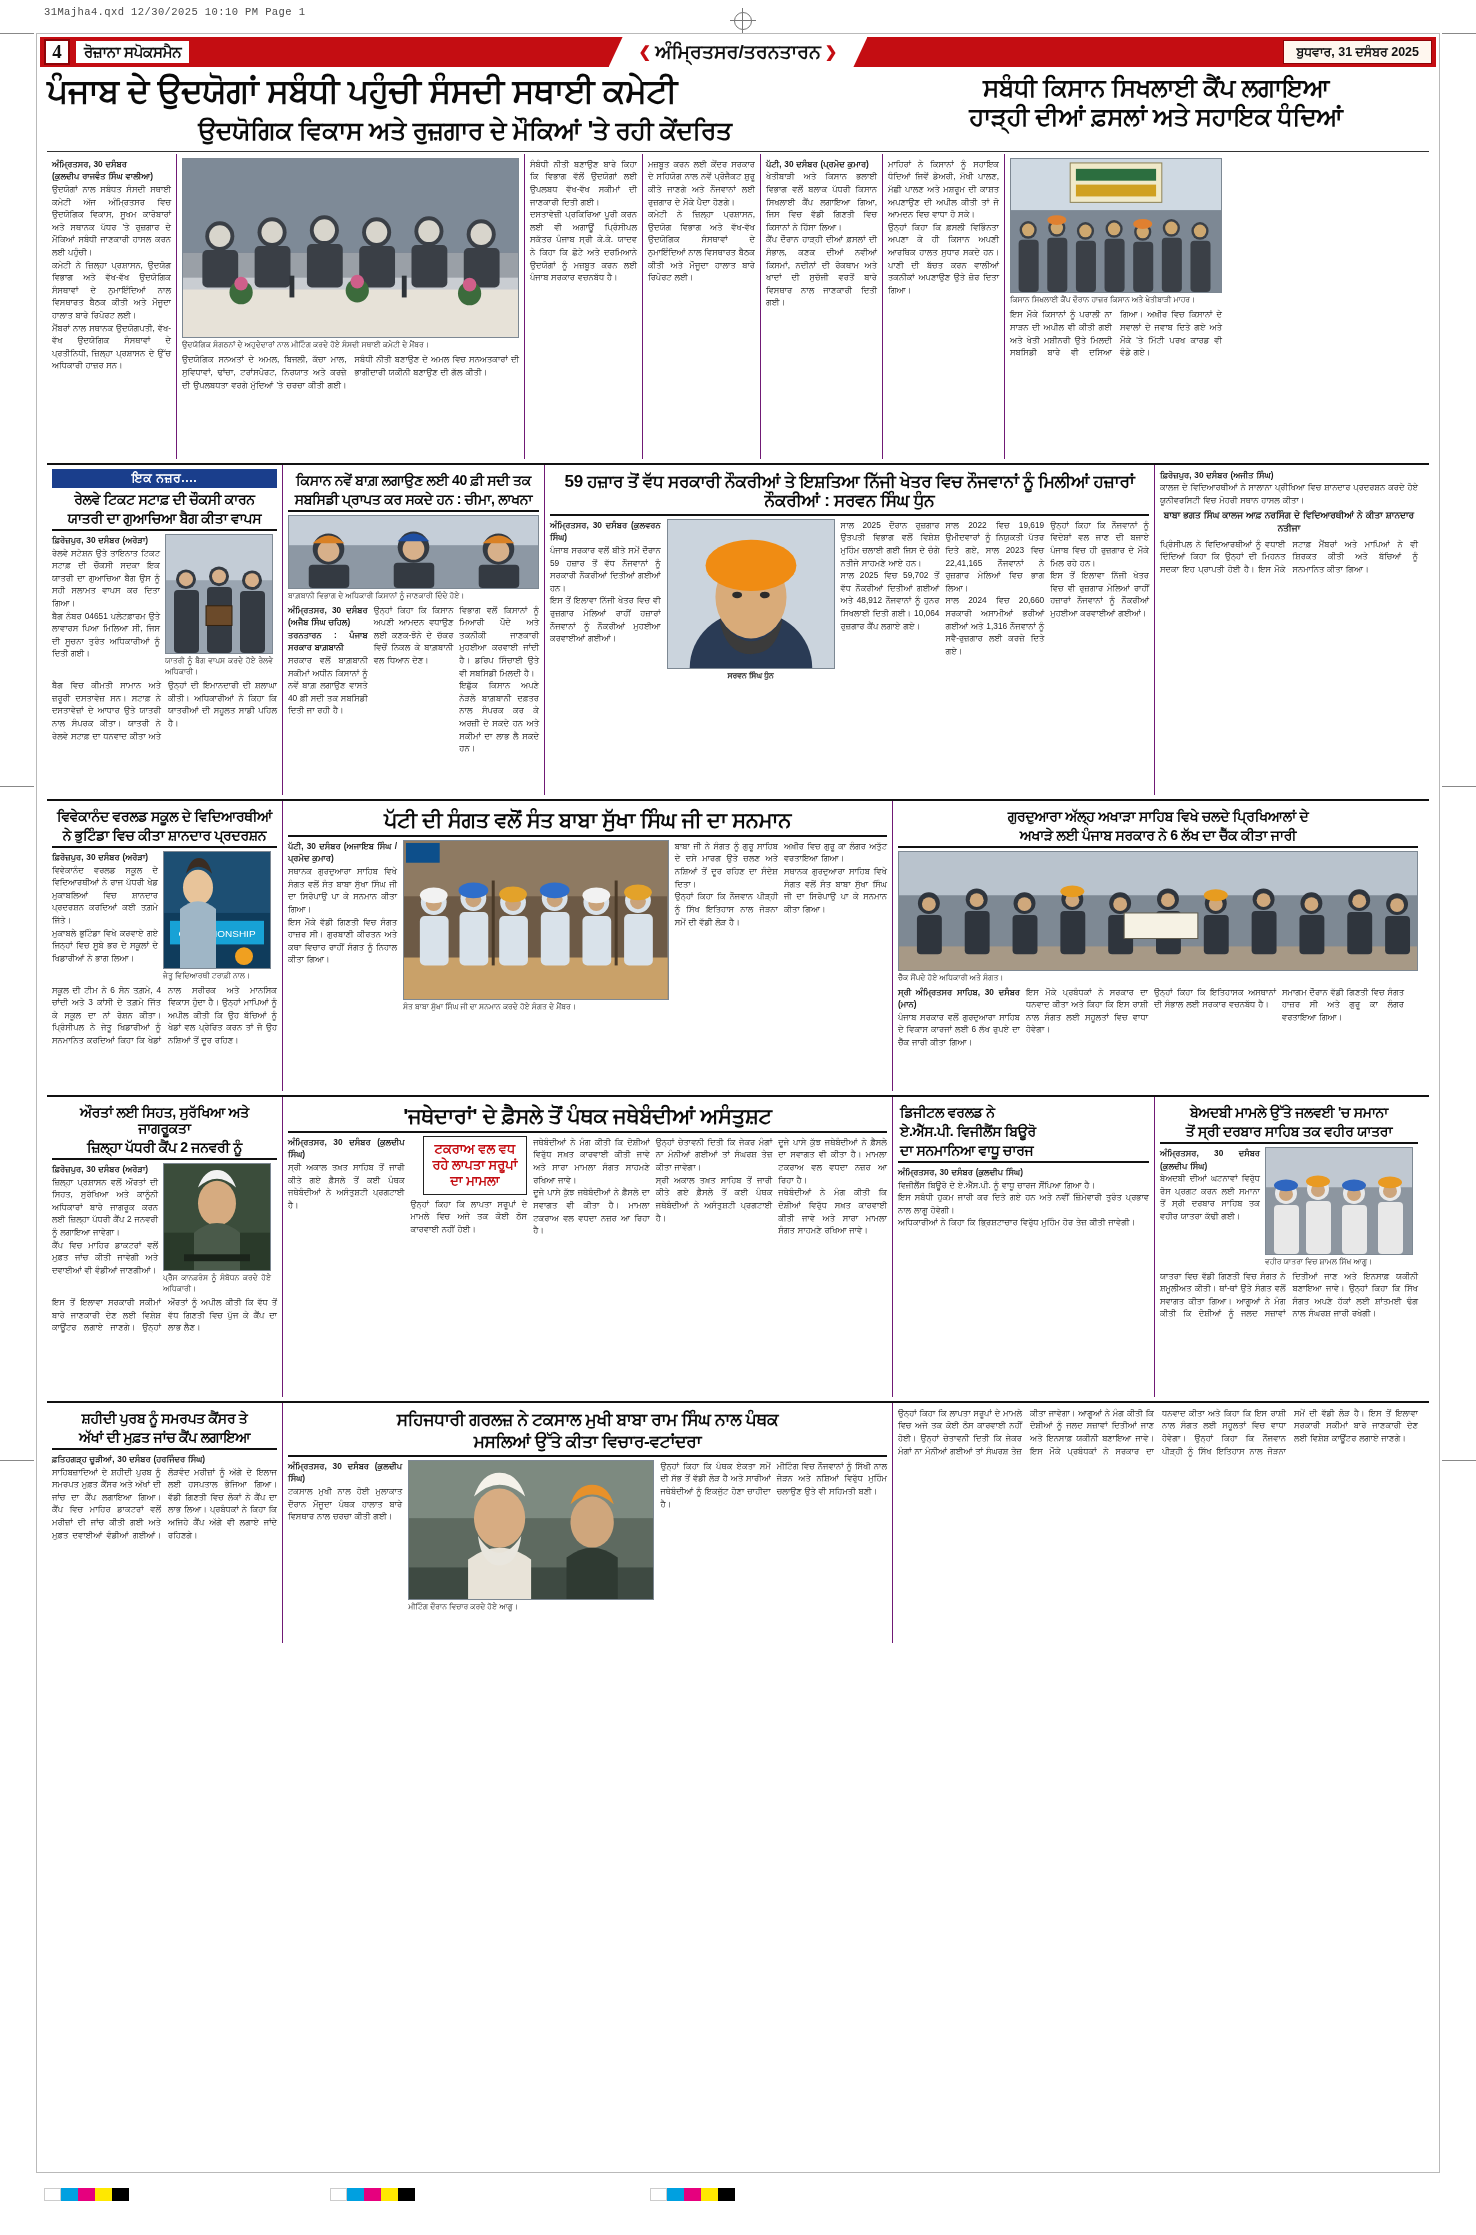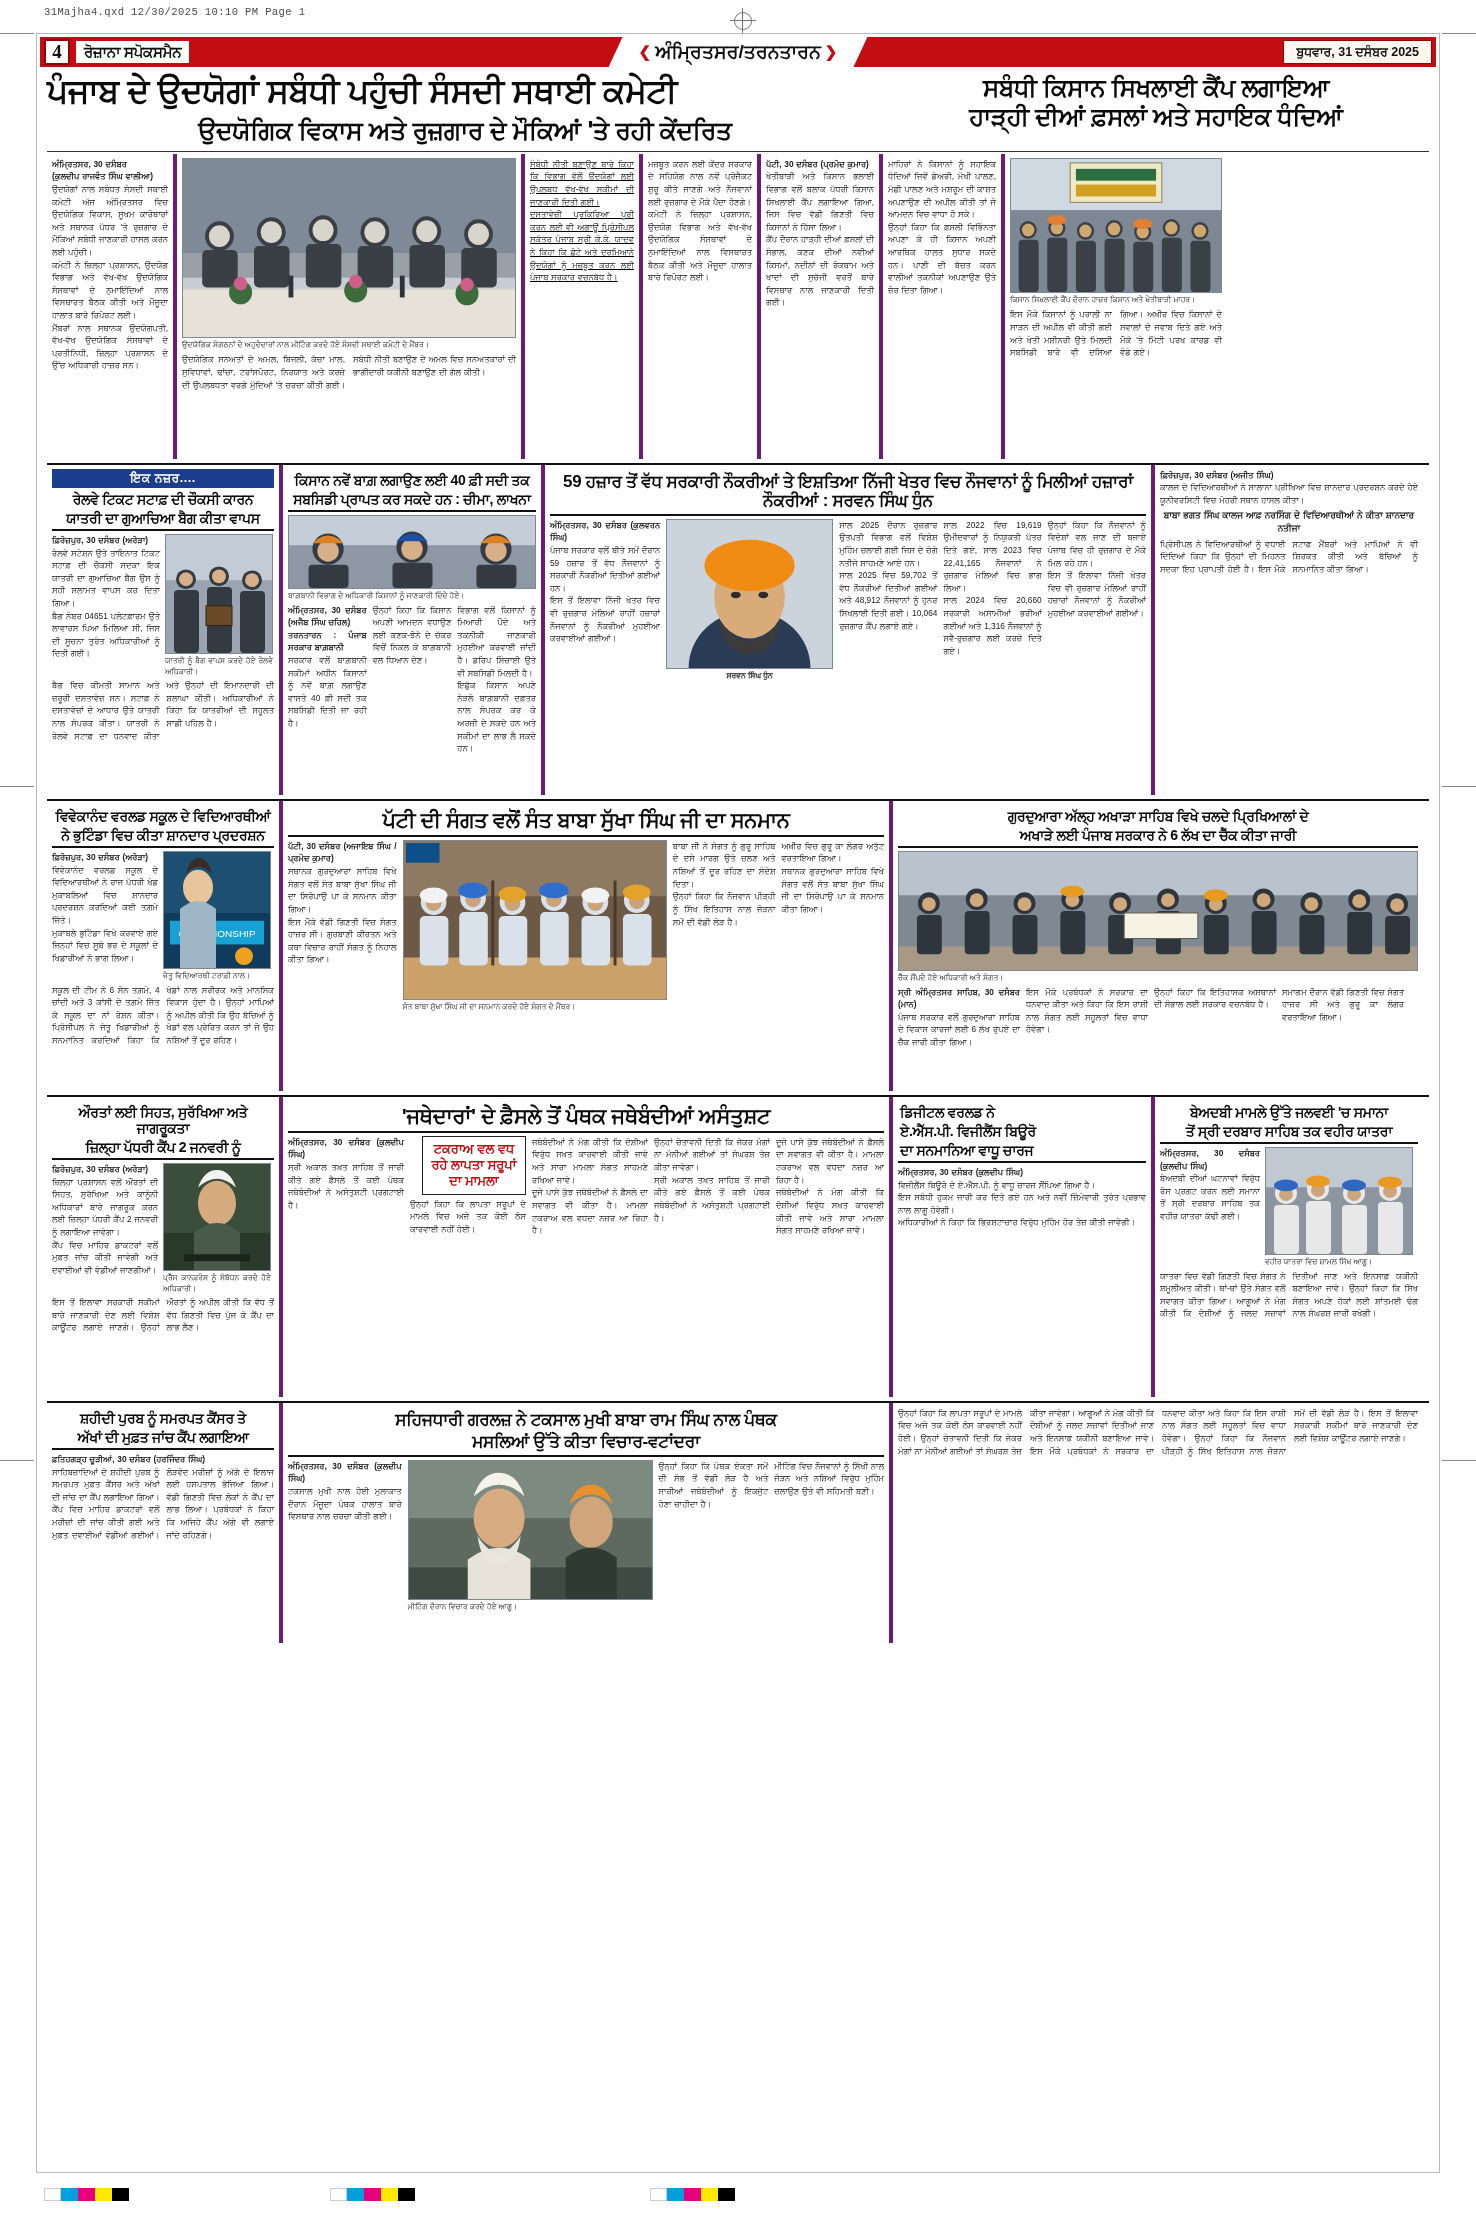--- a/index.html
+++ b/index.html
@@ -97,21 +97,21 @@
     margin:0; font-size:24.5px; line-height:1.2; font-weight:bold;
     color:#0a0a0a; text-align:center; letter-spacing:-0.3px;
   }
   .rule-thin { height:1px; background:#333; margin:6px 10px 0 10px; }
   .rule-black { height:2px; background:#111; }
 
   
   .cols { display:flex; padding:0 10px; gap:0; }
   .col {
     padding:4px 5px 0 5px;
-    border-right:4px solid #701a75;
+    border-right:1px solid #701a75;
   }
   .col:last-child { border-right:none; }
 
   
   .bodytext {
     font-size:8.3px; line-height:1.52;
     color:#1a1a1a; text-align:justify;
     word-spacing:0.5px;
     hyphens:auto;
   }
@@ -249,21 +249,21 @@
             </g>
         </svg>
       </div>
       <div class="cap">ਉਦਯੋਗਿਕ ਸੰਗਠਨਾਂ ਦੇ ਅਹੁਦੇਦਾਰਾਂ ਨਾਲ ਮੀਟਿੰਗ ਕਰਦੇ ਹੋਏ ਸੰਸਦੀ ਸਥਾਈ ਕਮੇਟੀ ਦੇ ਮੈਂਬਰ।</div>
       <div class="bodytext" style="margin-top:3px; column-count:2; column-gap:8px;">
         <span>ਉਦਯੋਗਿਕ ਸਨਅਤਾਂ ਦੇ ਅਮਲ, ਬਿਜਲੀ, ਕੱਚਾ ਮਾਲ, ਸੁਵਿਧਾਵਾਂ, ਢਾਂਚਾ, ਟਰਾਂਸਪੋਰਟ, ਨਿਰਯਾਤ ਅਤੇ ਕਰਜ਼ੇ ਦੀ ਉਪਲਬਧਤਾ ਵਰਗੇ ਮੁੱਦਿਆਂ 'ਤੇ ਚਰਚਾ ਕੀਤੀ ਗਈ।</span>
         <span>ਸਬੰਧੀ ਨੀਤੀ ਬਣਾਉਣ ਦੇ ਅਮਲ ਵਿਚ ਸਨਅਤਕਾਰਾਂ ਦੀ ਭਾਗੀਦਾਰੀ ਯਕੀਨੀ ਬਣਾਉਣ ਦੀ ਗੱਲ ਕੀਤੀ।</span>
       </div>
     </div>
 
-    <div class="col" style="width:118px;text-decoration:underline;">
+    <div class="col" style="width:118px;">
       <div class="bodytext">ਸੰਬੰਧੀ ਨੀਤੀ ਬਣਾਉਣ ਬਾਰੇ ਕਿਹਾ ਕਿ ਵਿਭਾਗ ਵੱਲੋਂ ਉਦਯੋਗਾਂ ਲਈ ਉਪਲਬਧ ਵੱਖ-ਵੱਖ ਸਕੀਮਾਂ ਦੀ ਜਾਣਕਾਰੀ ਦਿਤੀ ਗਈ।</div>
       <div class="bodytext">ਦਸਤਾਵੇਜ਼ੀ ਪ੍ਰਕਿਰਿਆ ਪੂਰੀ ਕਰਨ ਲਈ ਵੀ ਅਗਾਊਂ ਪ੍ਰਿੰਸੀਪਲ ਸਕੱਤਰ ਪੰਜਾਬ ਸ੍ਰੀ ਕੇ.ਕੇ. ਯਾਦਵ ਨੇ ਕਿਹਾ ਕਿ ਛੋਟੇ ਅਤੇ ਦਰਮਿਆਨੇ ਉਦਯੋਗਾਂ ਨੂੰ ਮਜ਼ਬੂਤ ਕਰਨ ਲਈ ਪੰਜਾਬ ਸਰਕਾਰ ਵਚਨਬੱਧ ਹੈ।</div>
     </div>
 
     <div class="col" style="width:118px;">
       <div class="bodytext">ਮਜ਼ਬੂਤ ਕਰਨ ਲਈ ਕੇਂਦਰ ਸਰਕਾਰ ਦੇ ਸਹਿਯੋਗ ਨਾਲ ਨਵੇਂ ਪ੍ਰੋਜੈਕਟ ਸ਼ੁਰੂ ਕੀਤੇ ਜਾਣਗੇ ਅਤੇ ਨੌਜਵਾਨਾਂ ਲਈ ਰੁਜ਼ਗਾਰ ਦੇ ਮੌਕੇ ਪੈਦਾ ਹੋਣਗੇ।</div>
       <div class="bodytext">ਕਮੇਟੀ ਨੇ ਜ਼ਿਲ੍ਹਾ ਪ੍ਰਸ਼ਾਸਨ, ਉਦਯੋਗ ਵਿਭਾਗ ਅਤੇ ਵੱਖ-ਵੱਖ ਉਦਯੋਗਿਕ ਸੰਸਥਾਵਾਂ ਦੇ ਨੁਮਾਇੰਦਿਆਂ ਨਾਲ ਵਿਸਥਾਰਤ ਬੈਠਕ ਕੀਤੀ ਅਤੇ ਮੌਜੂਦਾ ਹਾਲਾਤ ਬਾਰੇ ਰਿਪੋਰਟ ਲਈ।</div>
     </div>
 
     <div class="col" style="width:122px;">

